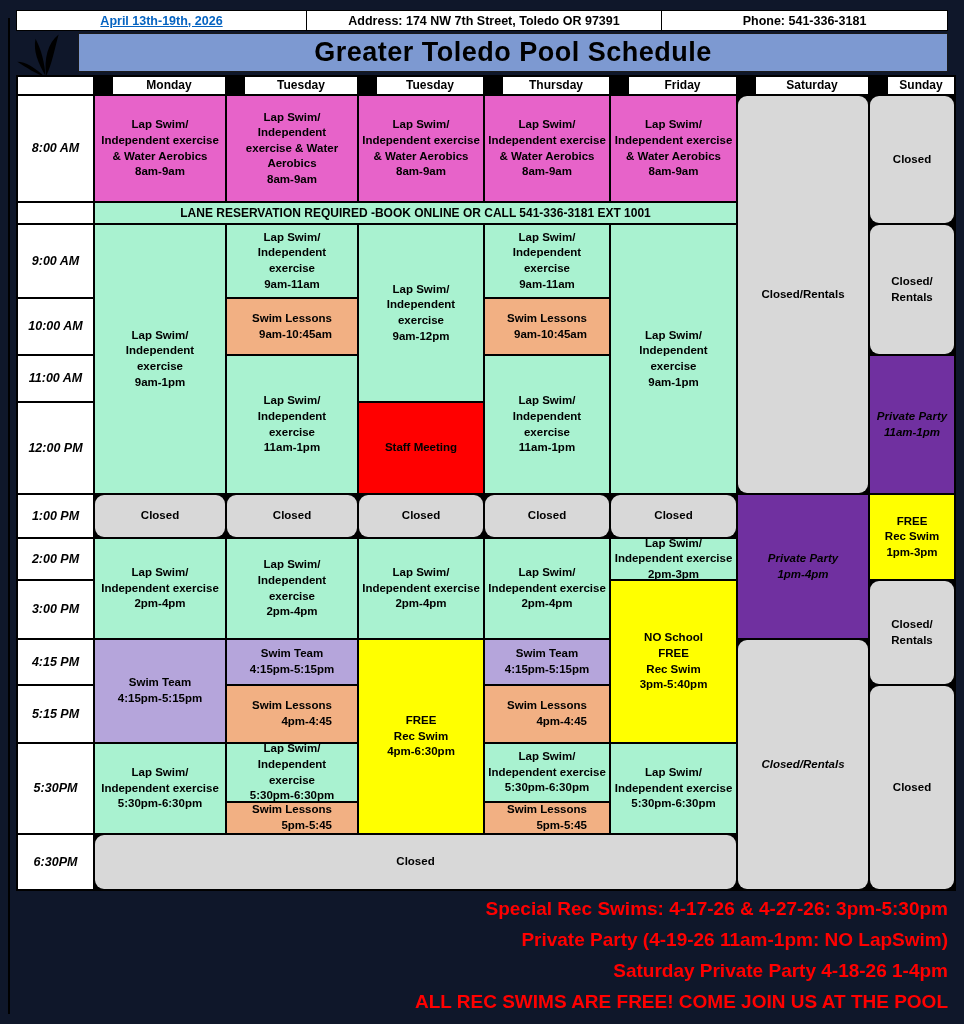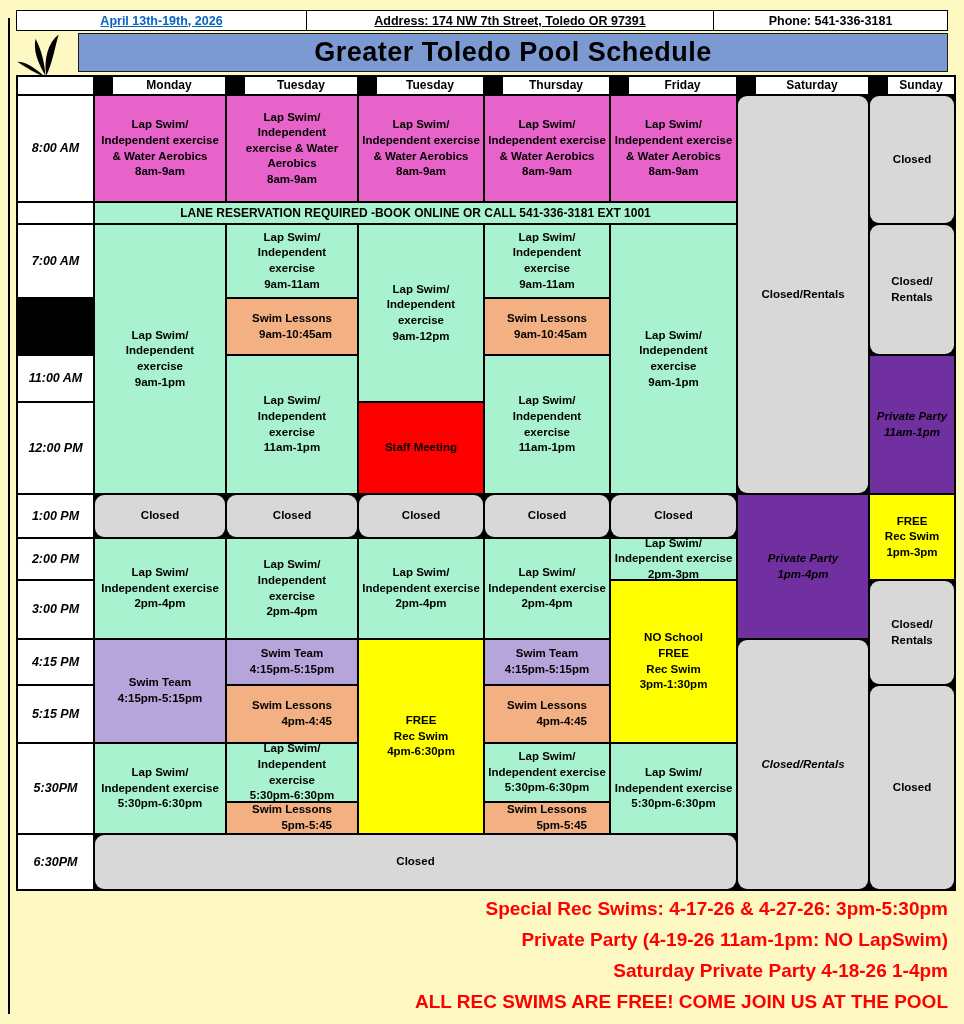--- a/index.html
+++ b/index.html
@@ -1,26 +1,26 @@
 <!DOCTYPE html>
 <html><head>
 <meta charset="utf-8">
 <style>
   html,body{margin:0;padding:0;}
   body{background:#fff;font-family:"Liberation Sans",sans-serif;}
-  .page{position:relative;width:964px;height:1024px;background:#fef9c3;overflow:hidden;}
+  .page{position:relative;width:964px;height:1024px;background:#0f172a;overflow:hidden;}
   .page-edge{position:absolute;left:8px;top:18px;height:996px;width:2px;background:#000;}
 
   
   .topbar{position:absolute;left:16px;top:10px;width:932px;height:21px;display:flex;
           border:1.5px solid #000;box-sizing:border-box;background:#fff;}
   .topbar .tcell{display:flex;align-items:center;justify-content:center;font-weight:bold;
           font-size:12.5px;box-sizing:border-box;}
   .tcell.date{width:289px;}
-  .tcell.addr{width:408px;border-left:1.5px solid #000;border-right:1.5px solid #000;text-decoration:underline;}
+  .tcell.addr{width:356px;border-left:1.5px solid #000;border-right:1.5px solid #000;}
   .tcell.phone{flex:1;}
   .link{color:#0563C1;text-decoration:underline;cursor:pointer;}
 
   
   .title-row{position:absolute;left:16px;top:33px;width:932px;height:39px;display:flex;}
   .title-spacer{width:49px;}
   .title-bar{flex:1;background:#7D99D1;border:1px solid #1a1a1a;display:flex;align-items:center;
           justify-content:center;font-weight:bold;font-size:27px;color:#000;letter-spacing:0.5px;margin-left:13px;}
   .logo{position:absolute;left:10px;top:28px;width:56px;height:66px;}
 
@@ -85,21 +85,22 @@
     <div class="cell dayhead" style="grid-area:1/2/2/3">Monday</div>
     <div class="cell dayhead" style="grid-area:1/3/2/4">Tuesday</div>
     <div class="cell dayhead" style="grid-area:1/4/2/5">Tuesday</div>
     <div class="cell dayhead" style="grid-area:1/5/2/6">Thursday</div>
     <div class="cell dayhead" style="grid-area:1/6/2/7">Friday</div>
     <div class="cell dayhead" style="grid-area:1/7/2/8">Saturday</div>
     <div class="cell dayhead" style="grid-area:1/8/2/9">Sunday</div>
 
     <div class="cell timecell" style="grid-area:2/1/3/2">8:00 AM</div>
     <div class="cell white" style="grid-area:3/1/4/2"></div>
-    <div class="cell timecell" style="grid-area:4/1/5/2">7:00 AM</div>
+    <div class="cell timecell" style="grid-area:4/1/5/2">9:00 AM</div>
+    <div class="cell timecell" style="grid-area:5/1/6/2">10:00 AM</div>
     <div class="cell timecell" style="grid-area:6/1/7/2">11:00 AM</div>
     <div class="cell timecell" style="grid-area:7/1/8/2">12:00 PM</div>
     <div class="cell timecell" style="grid-area:8/1/9/2">1:00 PM</div>
     <div class="cell timecell" style="grid-area:9/1/10/2">2:00 PM</div>
     <div class="cell timecell" style="grid-area:10/1/11/2">3:00 PM</div>
     <div class="cell timecell" style="grid-area:11/1/12/2">4:15 PM</div>
     <div class="cell timecell" style="grid-area:12/1/13/2">5:15 PM</div>
     <div class="cell timecell" style="grid-area:13/1/15/2">5:30PM</div>
     <div class="cell timecell" style="grid-area:15/1/16/2">6:30PM</div>
 
@@ -203,21 +204,21 @@
 Independent
 exercise
 9am-1pm</div>
     <div class="cell graycell" style="grid-area:8/6/9/7">Closed</div>
     <div class="cell mint" style="grid-area:9/6/10/7">Lap Swim/
 Independent exercise
 2pm-3pm</div>
     <div class="cell yellow" style="grid-area:10/6/13/7">NO School
 FREE
 Rec Swim
-3pm-1:30pm</div>
+3pm-5:40pm</div>
     <div class="cell mint" style="grid-area:13/6/15/7">Lap Swim/
 Independent exercise
 5:30pm-6:30pm</div>
 
     <div class="cell graycell" style="grid-area:15/2/16/7">Closed</div>
 
     <div class="cell graycell" style="grid-area:2/7/8/8">Closed/Rentals</div>
     <div class="cell purple italic" style="grid-area:8/7/11/8">Private Party
 1pm-4pm</div>
     <div class="cell graycell italic" style="grid-area:11/7/16/8">Closed/Rentals</div>

